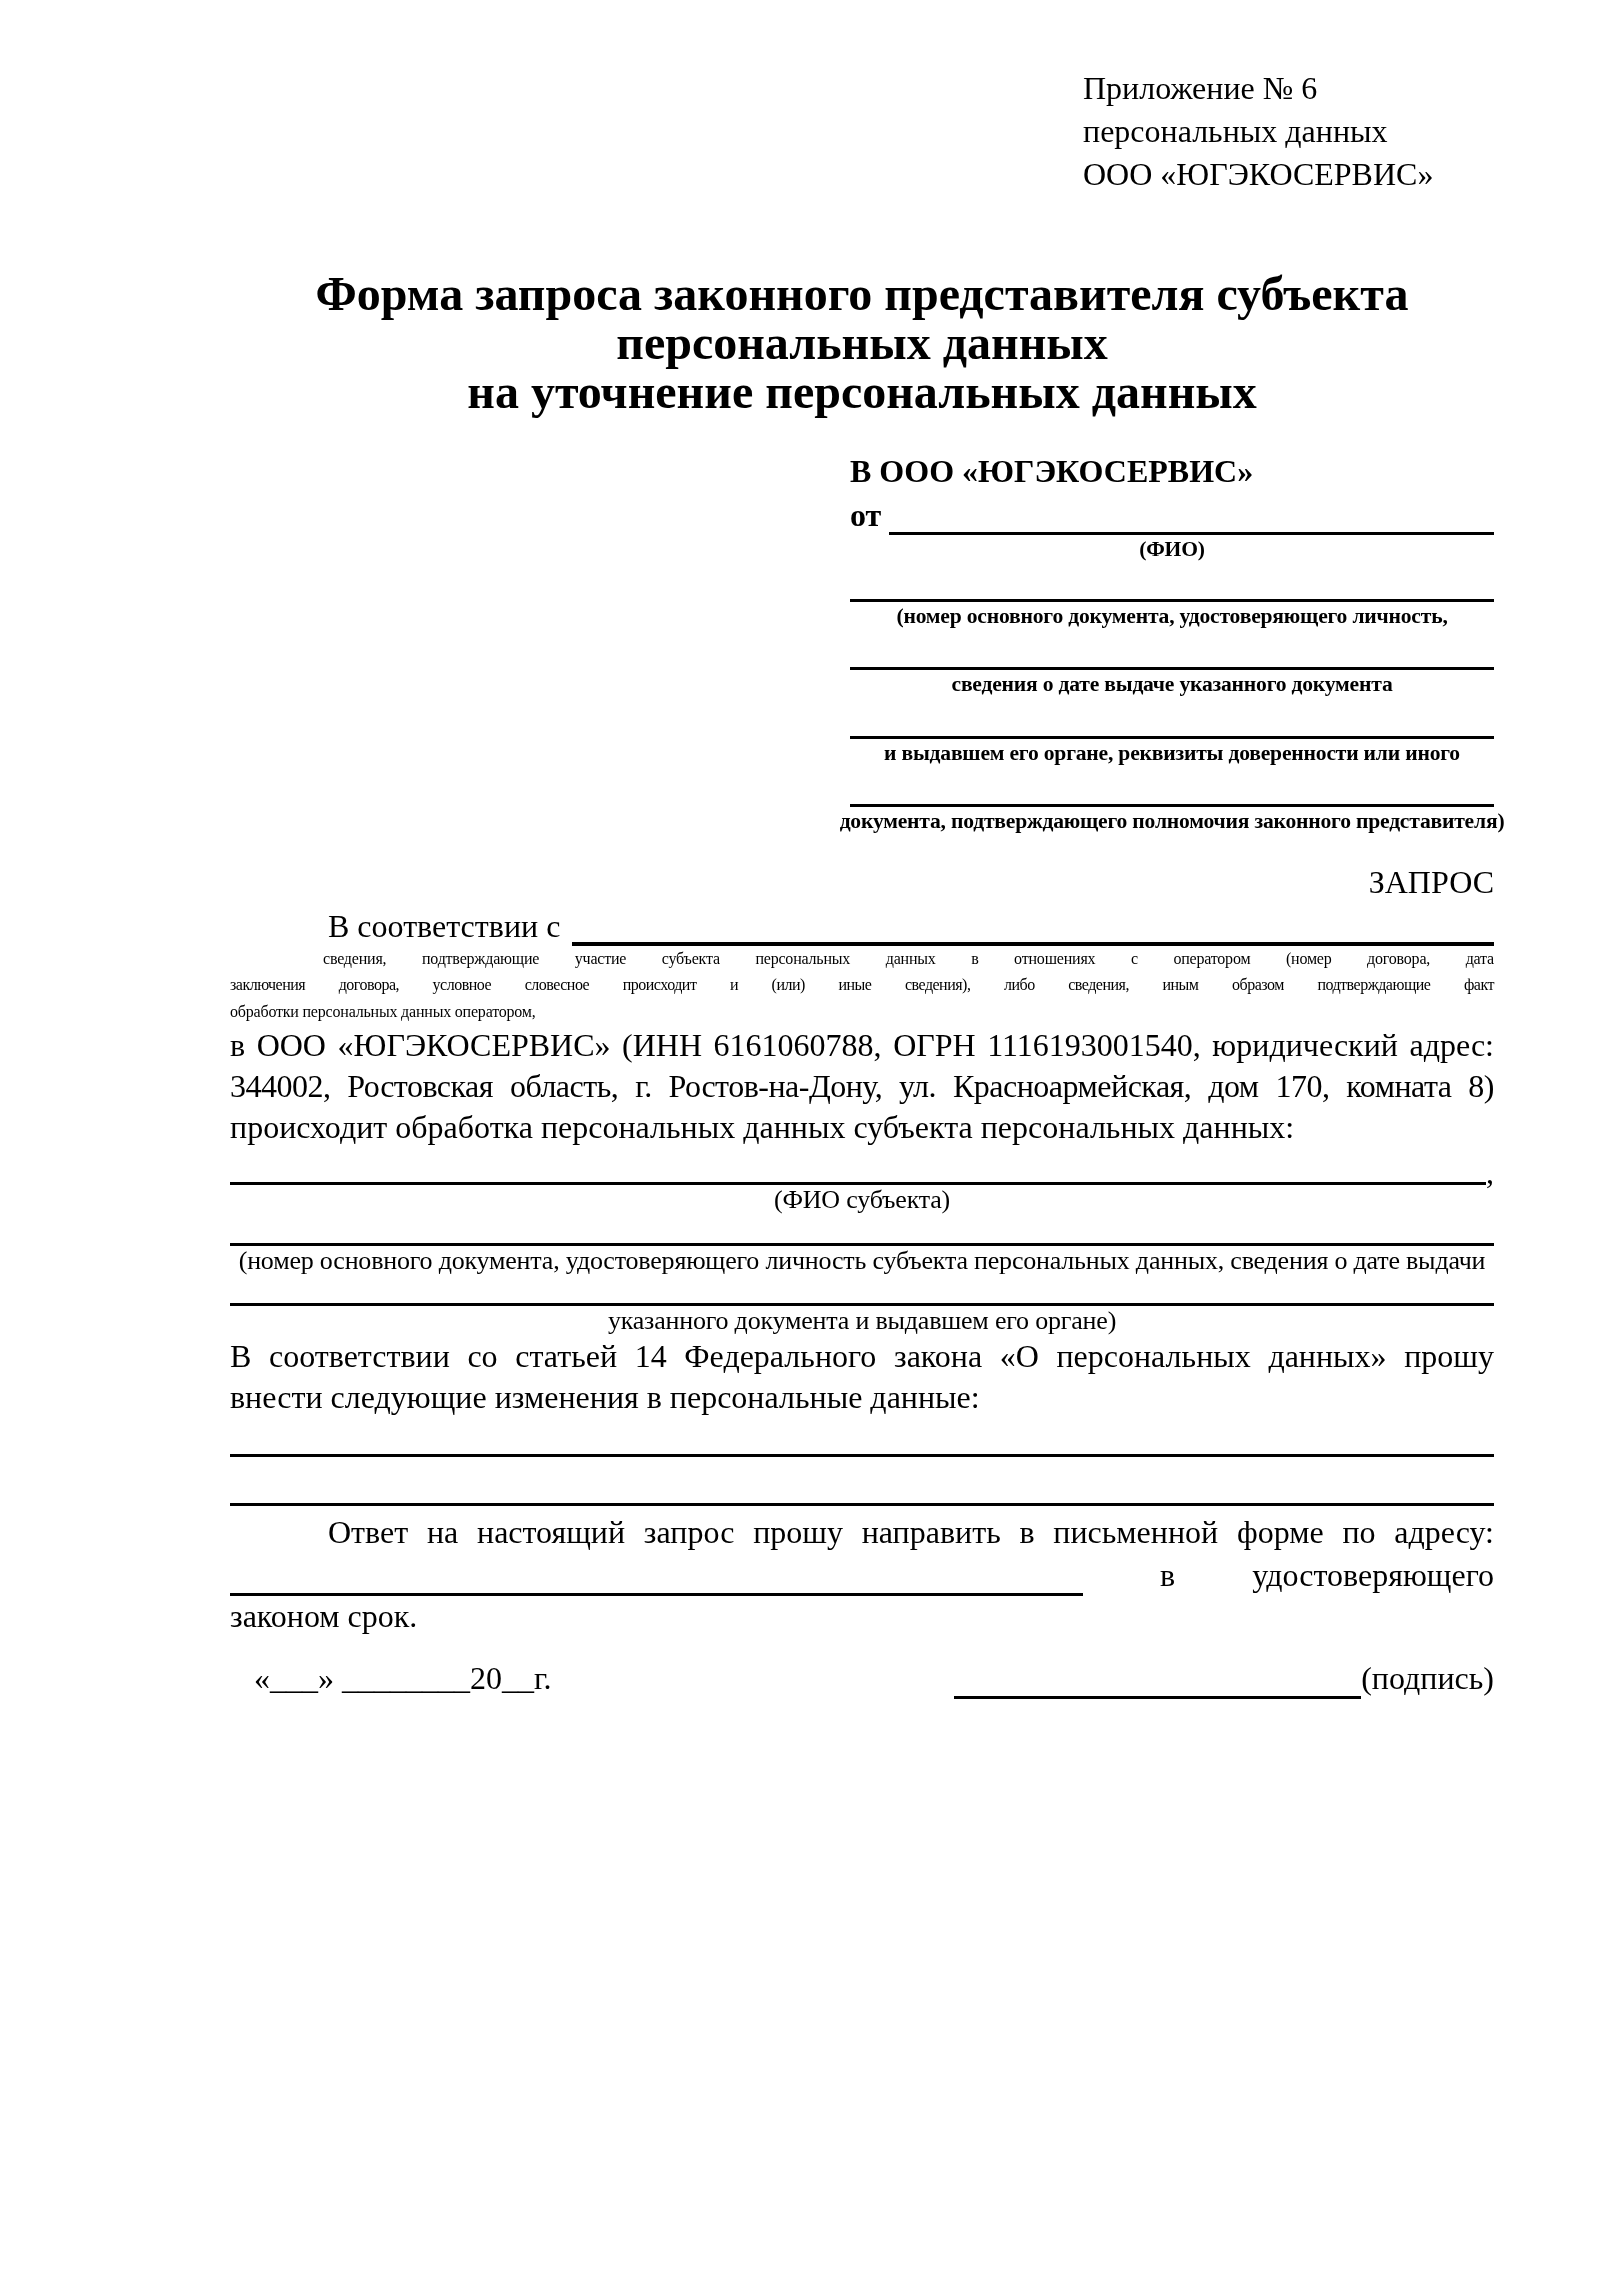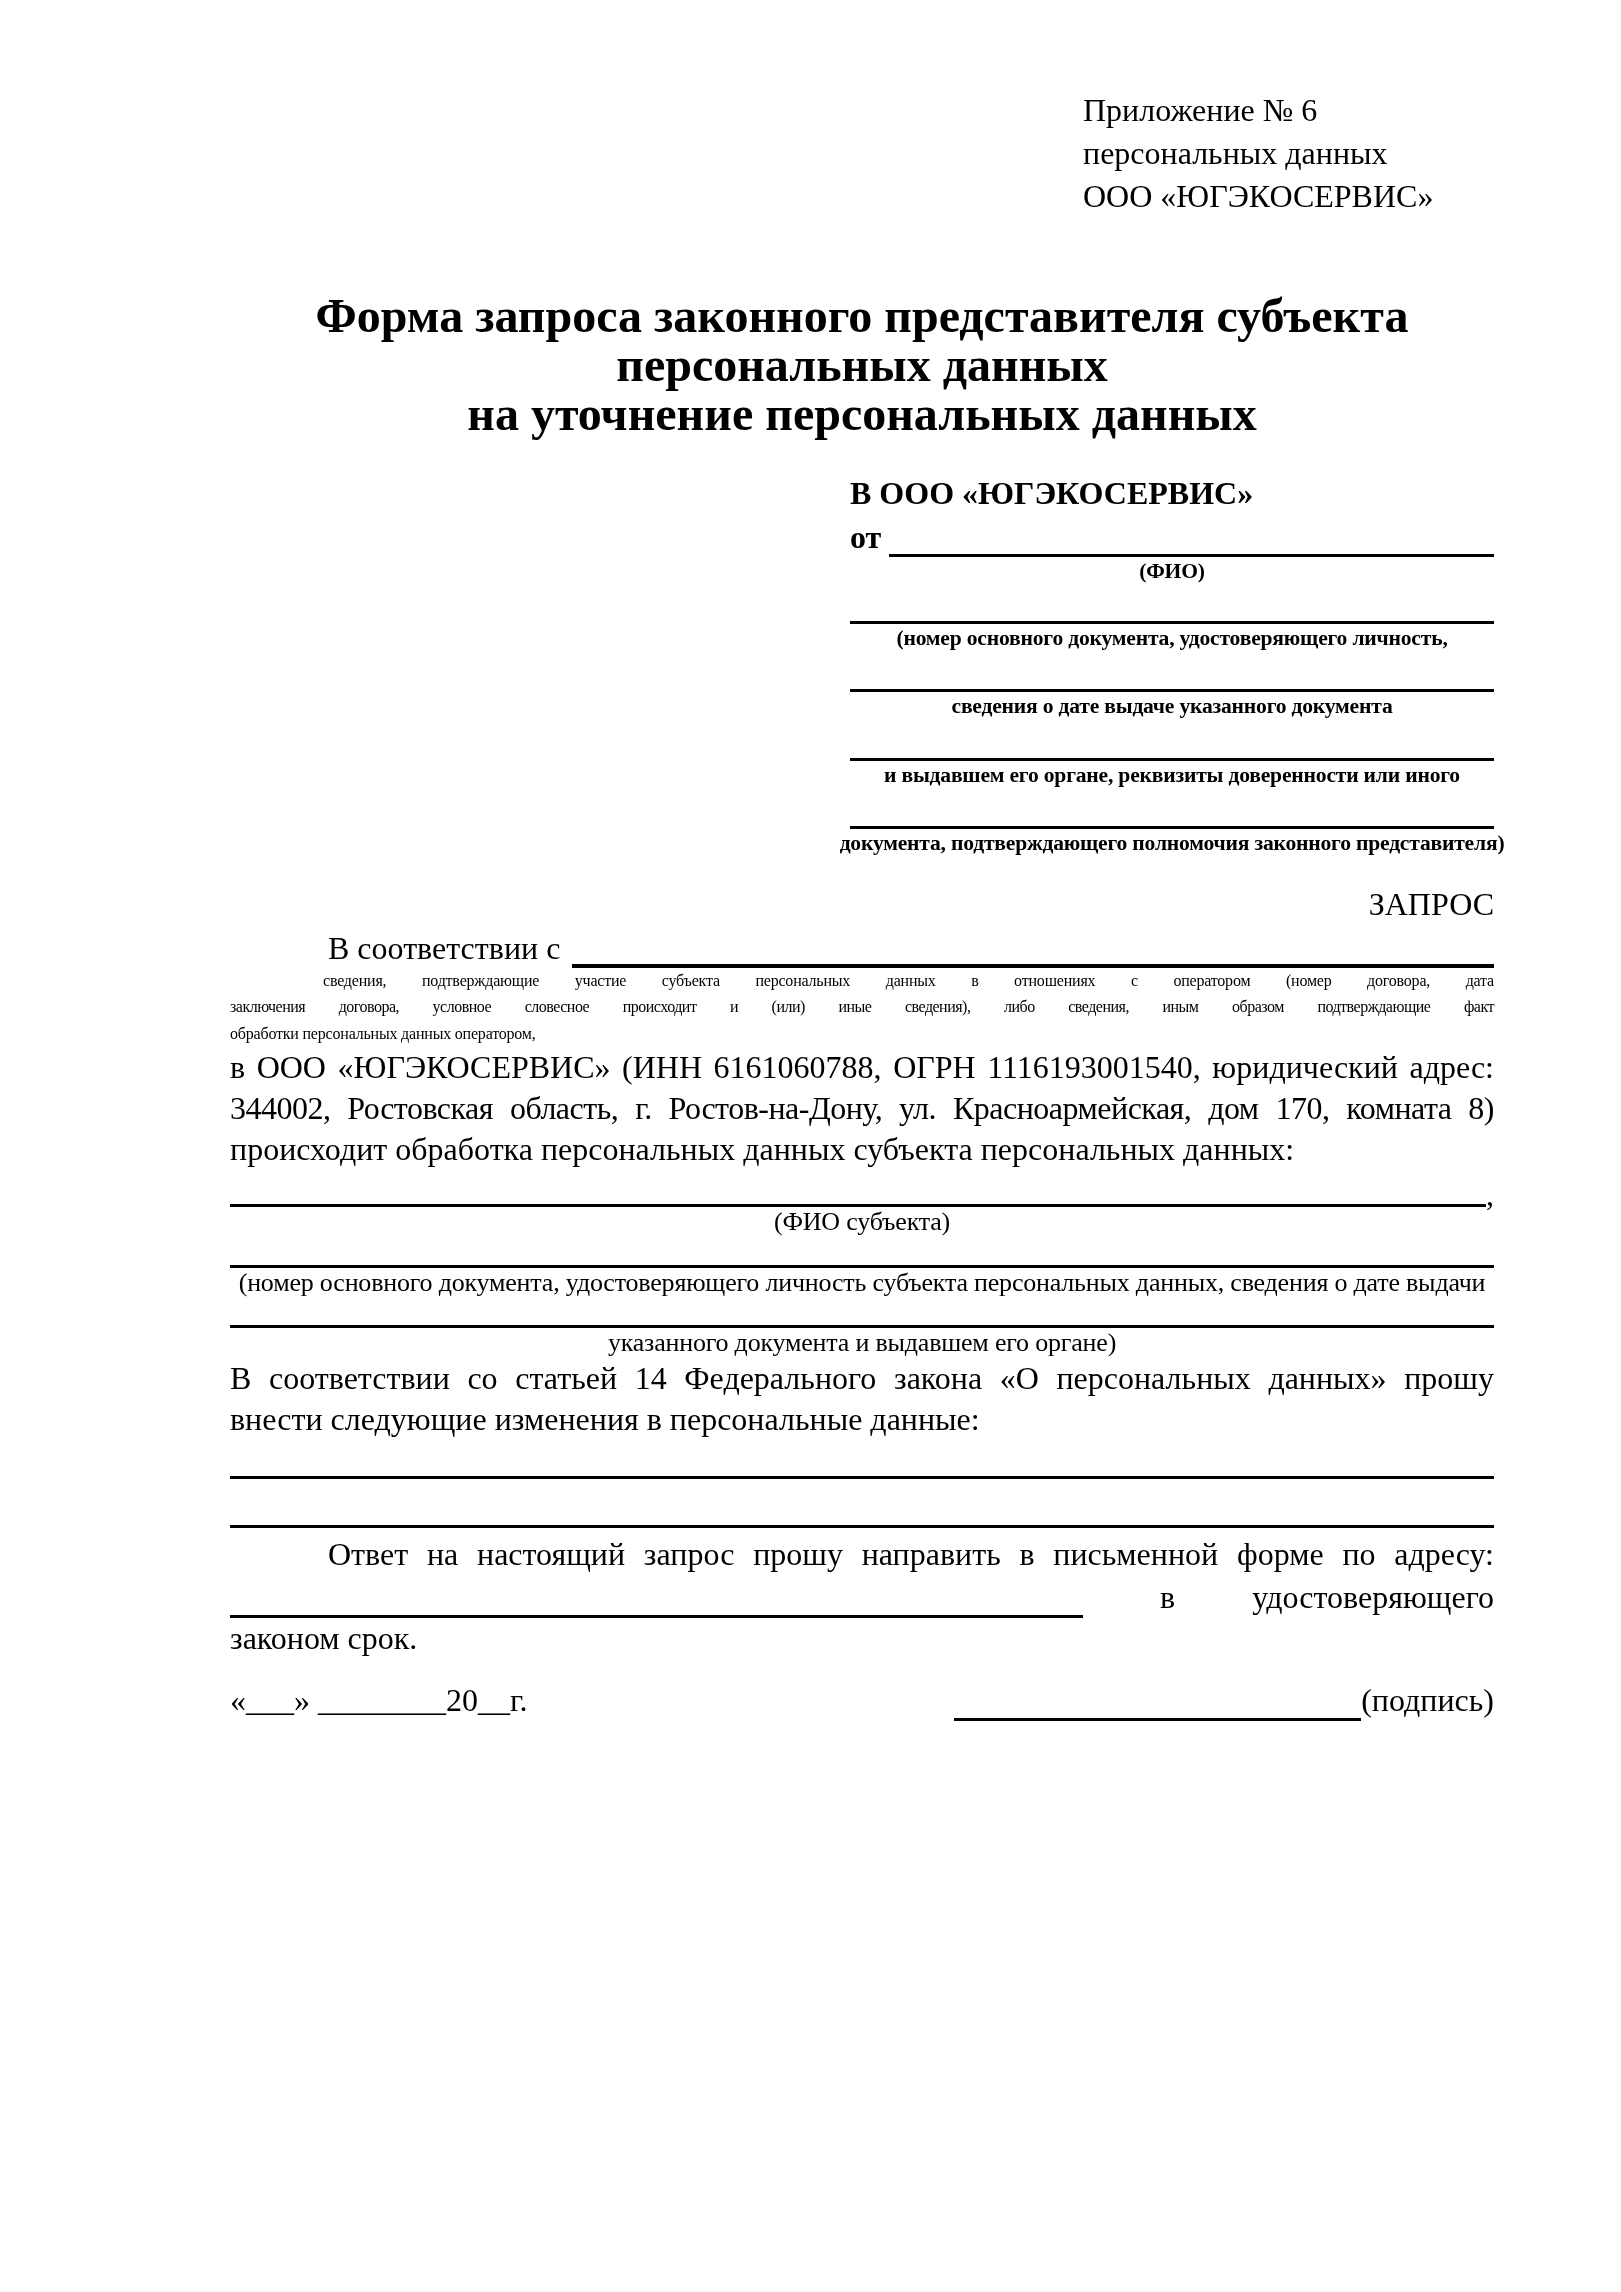--- a/index.html
+++ b/index.html
@@ -5,21 +5,21 @@
   * { box-sizing: border-box; margin: 0; padding: 0; }
   html, body { background: #ffffff; }
   .page {
     position: relative;
     width: 1621px;
     height: 2293px;
     background: #ffffff;
     color: #000000;
     font-family: "Liberation Serif", "DejaVu Serif", serif;
     font-size: 32px;
-    padding: 89px 127px 0 230px;
+    padding: 67px 127px 0 230px;
     overflow: hidden;
   }
   
   .hdr { margin-left: 853px; line-height: 43px; white-space: nowrap; }
   
   .title { margin-top: 73px; text-align: center; font-weight: bold; font-size: 48px; line-height: 49px; }
   
   .addr { margin-left: 620px; margin-top: 35px; font-weight: bold; }
   .addr-org { line-height: 41px; }
   .from-row { display: flex; align-items: stretch; height: 43px; }
@@ -44,21 +44,21 @@
   .subj-row .ln { flex: 1 1 auto; border-bottom: 3.9px solid #000; height: 29px; }
   .subj-row .comma { line-height: 25.5px; }
   .capw { font-size: 26px; line-height: 25.5px; letter-spacing: -0.2px; margin-top: 2px; text-align: center; }
   .law { margin-top: 2px; line-height: 41px; }
   .resp1 { margin-top: 5.9px; line-height: 41px; text-indent: 98px; }
   .resp2 { display: flex; align-items: flex-end; height: 43px; }
   .resp2 .ln { flex: 0 0 853px; border-bottom: 3.9px solid #000; height: 33px; }
   .resp2 .sp { flex: 1 1 auto; }
   .resp2 span { line-height: 41px; }
   .resp3 { line-height: 41px; }
-  .foot { margin-top: 21.6px; display: flex; justify-content: space-between; align-items: center; line-height: 41px; }
+  .foot { margin-top: 21.6px; display: flex; justify-content: space-between; align-items: center; line-height: 41px; margin-left: 24px; }
   .sig { display: flex; align-items: flex-end; }
   .sig .ln { width: 407px; border-bottom: 3.9px solid #000; height: 31px; }
 </style>
 </head>
 <body>
 
 <div class="page">
 
   <div class="hdr">
     <div>Приложение № 6</div>

